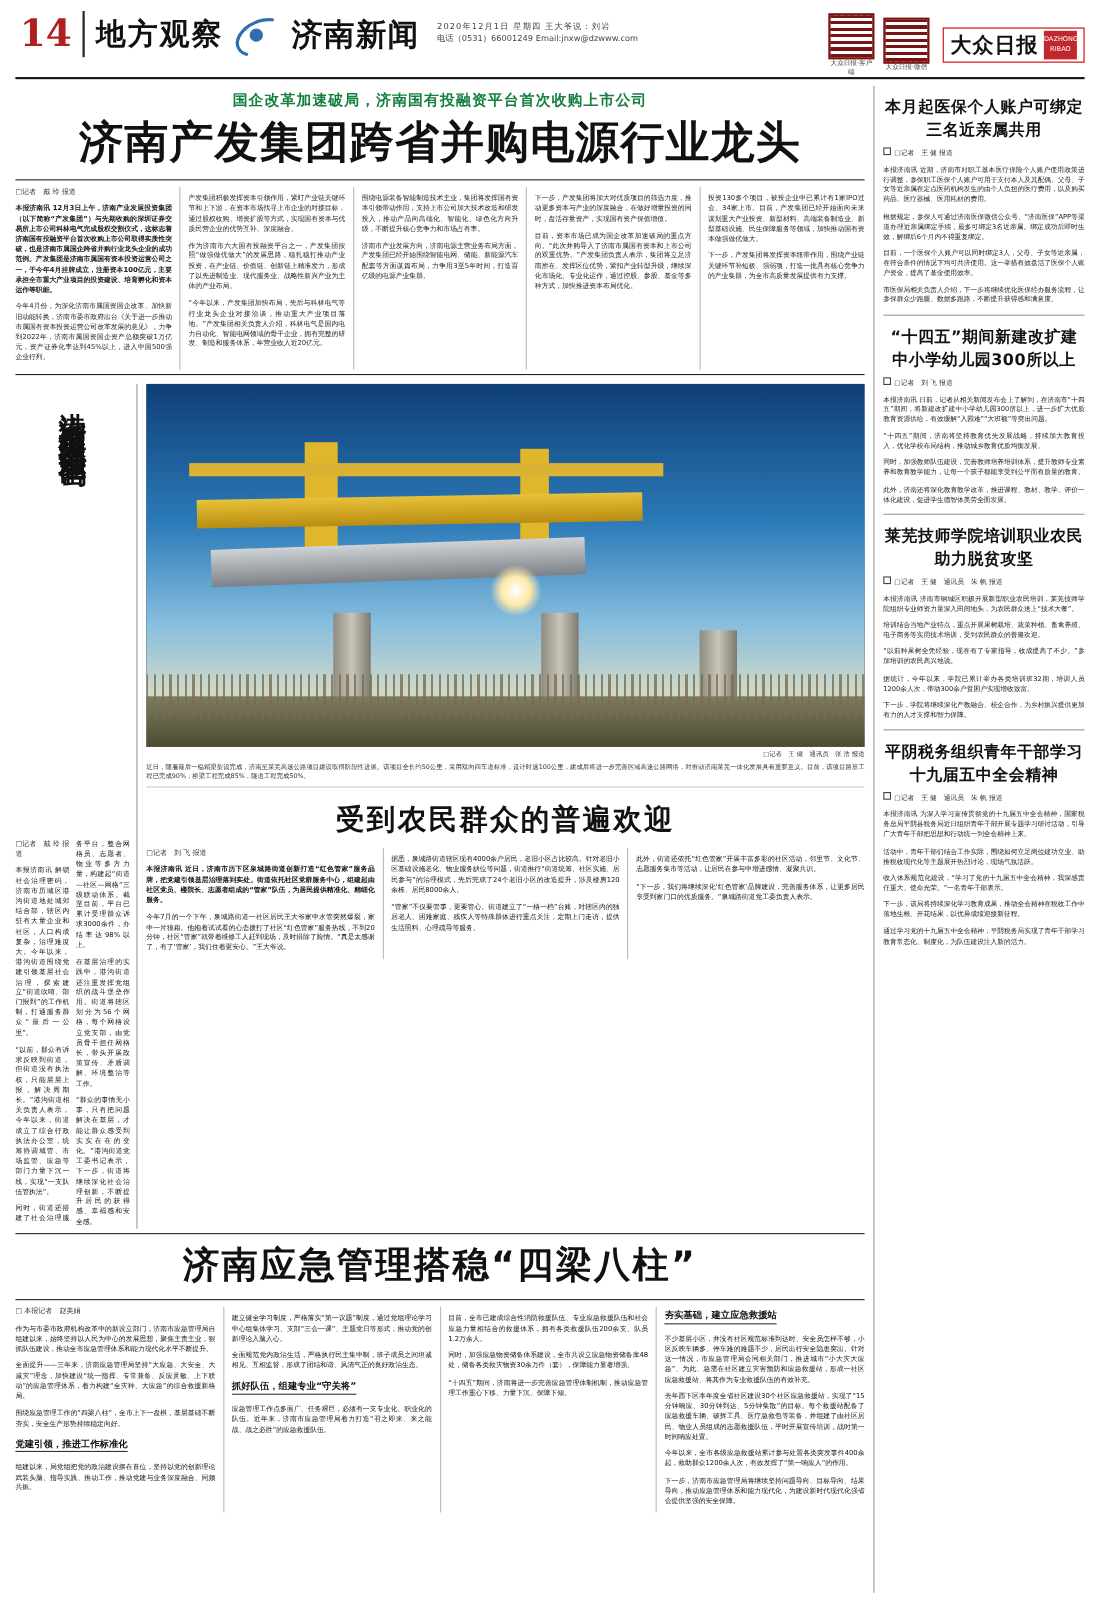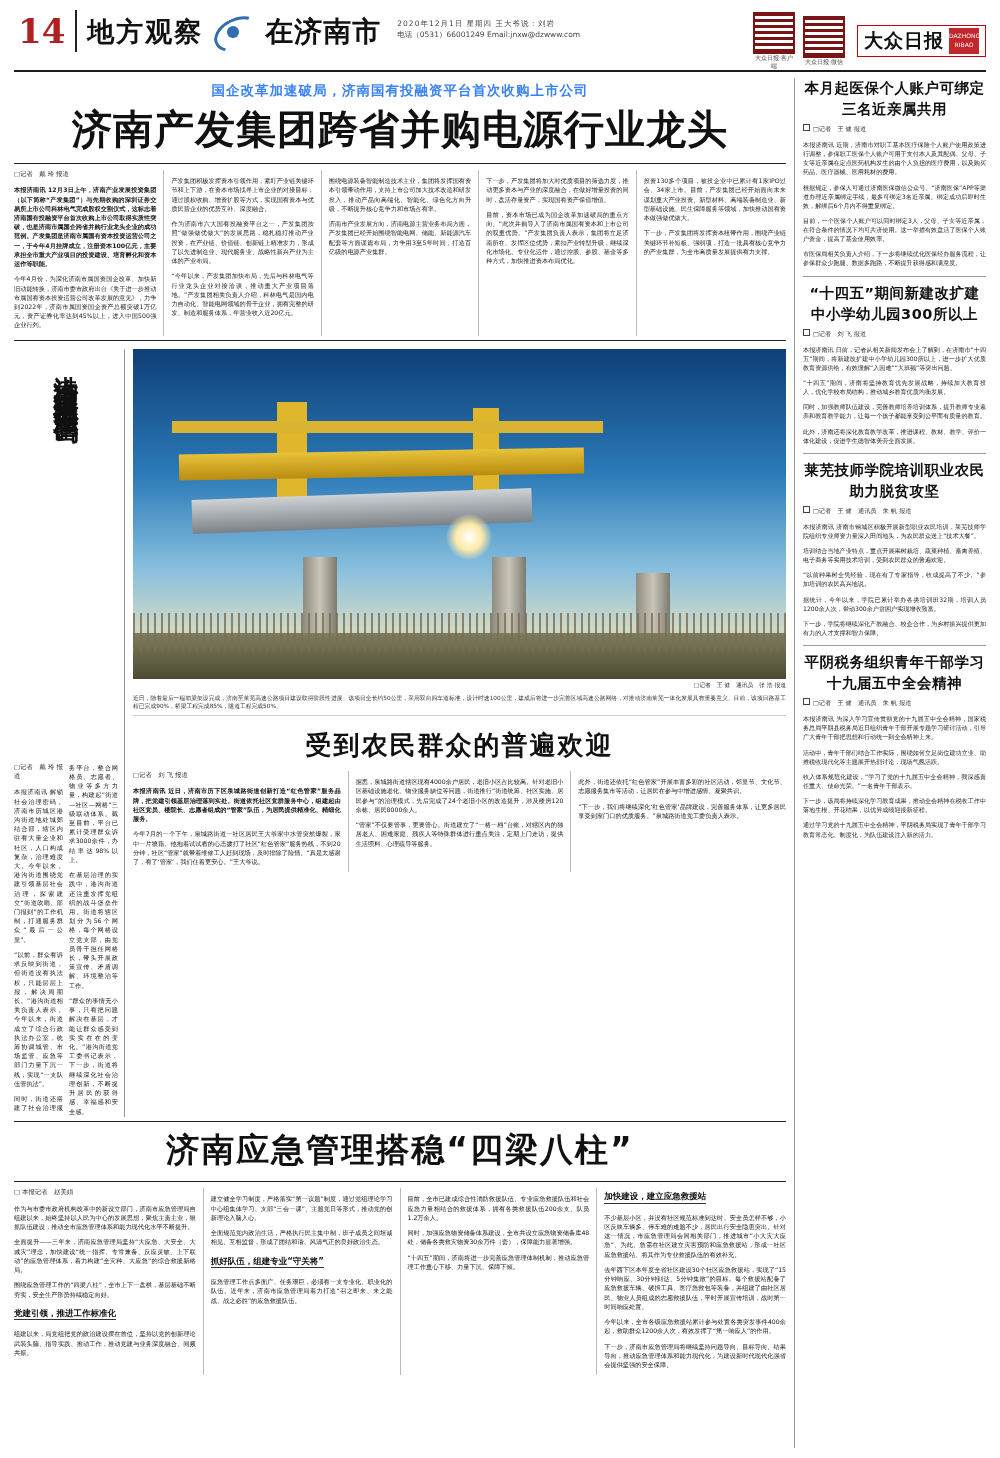--- a/index.html
+++ b/index.html
@@ -30,21 +30,21 @@
   .qrbox{display:flex;flex-direction:column;align-items:center;}
   .dzrb{display:flex;align-items:center;border:1px solid #c00;padding:2px 6px;margin-left:4px;}
   .dzrb .t{font-size:19px;font-weight:bold;color:#111;letter-spacing:1px;font-family:"DejaVu Serif","Liberation Serif",serif;}
   .dzrb .sq{width:30px;height:26px;background:#c1272d;color:#fff;font-size:6px;text-align:center;line-height:9px;padding-top:3px;margin-left:5px;box-sizing:border-box;}
 
   
   .content{display:flex;margin-top:6px;height:1370px;}
   .colmain{width:780px;padding-right:8px;box-sizing:border-box;}
   .colright{width:192px;border-left:1px solid #999;padding-left:8px;box-sizing:border-box;}
 
-  .kicker{text-align:center;font-size:13.5px;font-weight:bold;color:#3b82f6;letter-spacing:1px;margin:4px 0 2px;}
+  .kicker{text-align:center;font-size:13.5px;font-weight:bold;color:#15803d;letter-spacing:1px;margin:4px 0 2px;}
   .headline1{text-align:center;font-size:40px;font-weight:bold;letter-spacing:1px;margin:2px 0 6px;font-family:"DejaVu Sans","Liberation Sans",sans-serif;}
   .rule{border-top:1px solid #222;margin:4px 0 6px;}
 
   .cols5{display:flex;gap:7px;font-size:6.2px;line-height:9.2px;color:#1a1a1a;text-align:justify;}
   .cols5 .c{flex:1;}
   .colsep{width:1px;background:#bbb;}
 
   .byline{font-size:6.4px;color:#333;margin-bottom:3px;}
   .lead{font-weight:bold;}
 
@@ -74,40 +74,40 @@
 
   .headline2{text-align:center;font-size:26px;font-weight:bold;letter-spacing:2px;margin:12px 0 8px;}
   .cols4{display:flex;gap:7px;font-size:6.2px;line-height:9.2px;text-align:justify;}
   .cols4 .c{flex:1;}
 
   .kicker2{text-align:center;font-size:14px;font-weight:bold;letter-spacing:3px;margin:14px 0 2px;}
   .headline3{text-align:center;font-size:33px;font-weight:bold;letter-spacing:2px;margin:2px 0 8px;}
   .subhead{font-weight:bold;font-size:8.5px;border-bottom:1px solid #333;display:inline-block;padding-bottom:1px;margin:4px 0 3px;}
 
   
-  .rh{font-size:14.5px;font-weight:bold;line-height:21px;text-align:center;margin:0 0 4px;letter-spacing:.5px;}
+  .rh{font-size:14.5px;font-weight:bold;line-height:21px;text-align:center;margin:10px 0 4px;letter-spacing:.5px;}
   .rbody{font-size:6.1px;line-height:9.1px;text-align:justify;color:#1a1a1a;}
   .rrule{border-top:1px solid #999;margin:8px 0 6px;}
   .rbyline{font-size:6.2px;color:#333;margin:2px 0 3px;}
   .boxicon{display:inline-block;width:5px;height:5px;border:1px solid #444;margin-right:3px;}
 </style>
 </head>
 <body>
 
 <div class="page">
 
   <div class="masthead">
     <div class="pagenum">14</div>
     <div class="mast-sep"></div>
     <div class="mast-title">地方观察</div>
     <div class="mast-logo">
       <div class="swoosh"></div>
         <div class="dot"></div>
     </div>
-    <div class="mast-name">在济南市</div>
+    <div class="mast-name">济南新闻</div>
     <div class="mast-meta">
       <div class="row1">2020年12月1日    星期四    王大爷说：刘岩</div>
       <div>电话（0531）66001249  Email:jnxw@dzwww.com</div>
     </div>
     <div class="mast-right">
       <div class="qrbox">
         <div class="qr"></div>
         <div class="qr-cap">大众日报·客户端</div>
       </div>
       <div class="qrbox">
@@ -234,21 +234,21 @@
           <p>应急管理工作点多面广、任务艰巨，必须有一支专业化、职业化的队伍。近年来，济南市应急管理局着力打造“召之即来、来之能战、战之必胜”的应急救援队伍。</p>
         </div>
         <div class="colsep"></div>
         <div class="c">
           <p>目前，全市已建成综合性消防救援队伍、专业应急救援队伍和社会应急力量相结合的救援体系，拥有各类救援队伍200余支、队员1.2万余人。</p>
           <p>同时，加强应急物资储备体系建设，全市共设立应急物资储备库48处，储备各类救灾物资30余万件（套），保障能力显著增强。</p>
           <p>“十四五”期间，济南将进一步完善应急管理体制机制，推动应急管理工作重心下移、力量下沉、保障下倾。</p>
         </div>
         <div class="colsep"></div>
         <div class="c">
-          <div class="subhead">加快建设，建立应急救援站</div>
+          <div class="subhead">夯实基础，建立应急救援站</div>
           <p>不少基层小区，并没有社区规范标准到达时、安全员怎样不够，小区反映车辆多、停车难的难题不少，居民出行安全隐患突出。针对这一情况，市应急管理局会同相关部门，推进城市“小大灾大应急”、为此、急需在社区建立灾害预防和应急救援站，形成一社区应急救援站、将其作为专业救援队伍的有效补充。</p>
           <p>去年西下区本年度全省社区建设30个社区应急救援站，实现了“15分钟响应、30分钟到达、5分钟集散”的目标。每个救援站配备了应急救援车辆、破拆工具、医疗急救包等装备，并组建了由社区居民、物业人员组成的志愿救援队伍，平时开展宣传培训，战时第一时间响应处置。</p>
           <p>今年以来，全市各级应急救援站累计参与处置各类突发事件400余起，救助群众1200余人次，有效发挥了“第一响应人”的作用。</p>
           <p>下一步，济南市应急管理局将继续坚持问题导向、目标导向、结果导向，推动应急管理体系和能力现代化，为建设新时代现代化强省会提供坚强的安全保障。</p>
         </div>
       </div>
     </div>
 
     <div class="colright">
 

